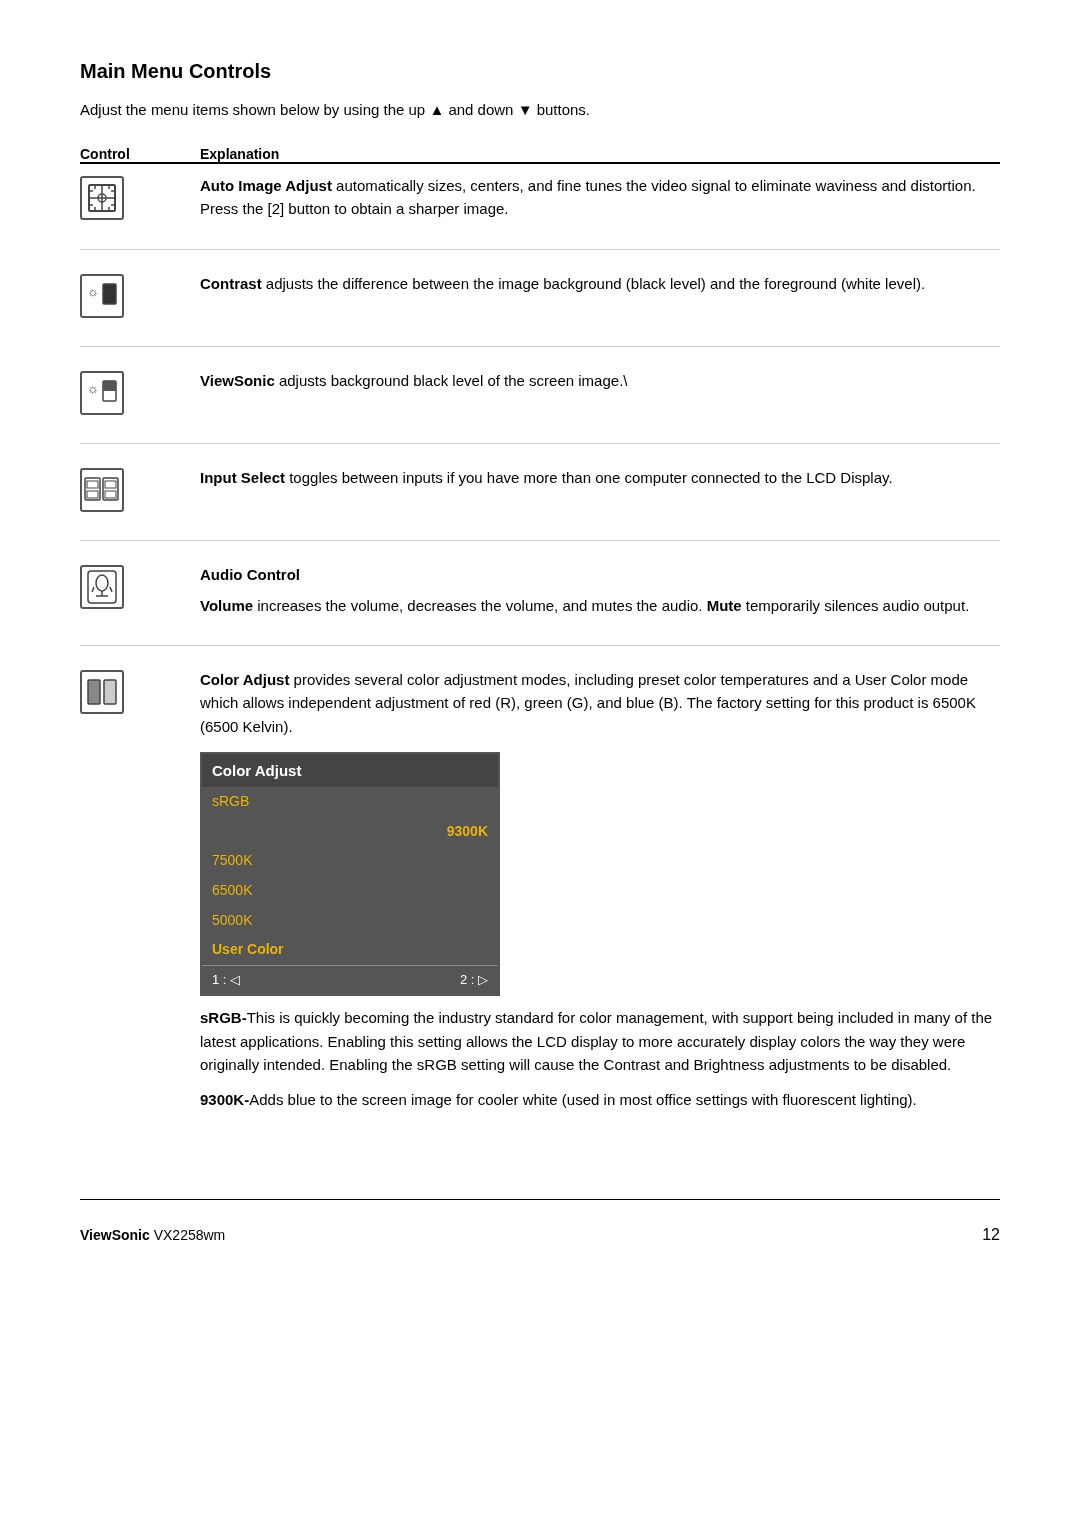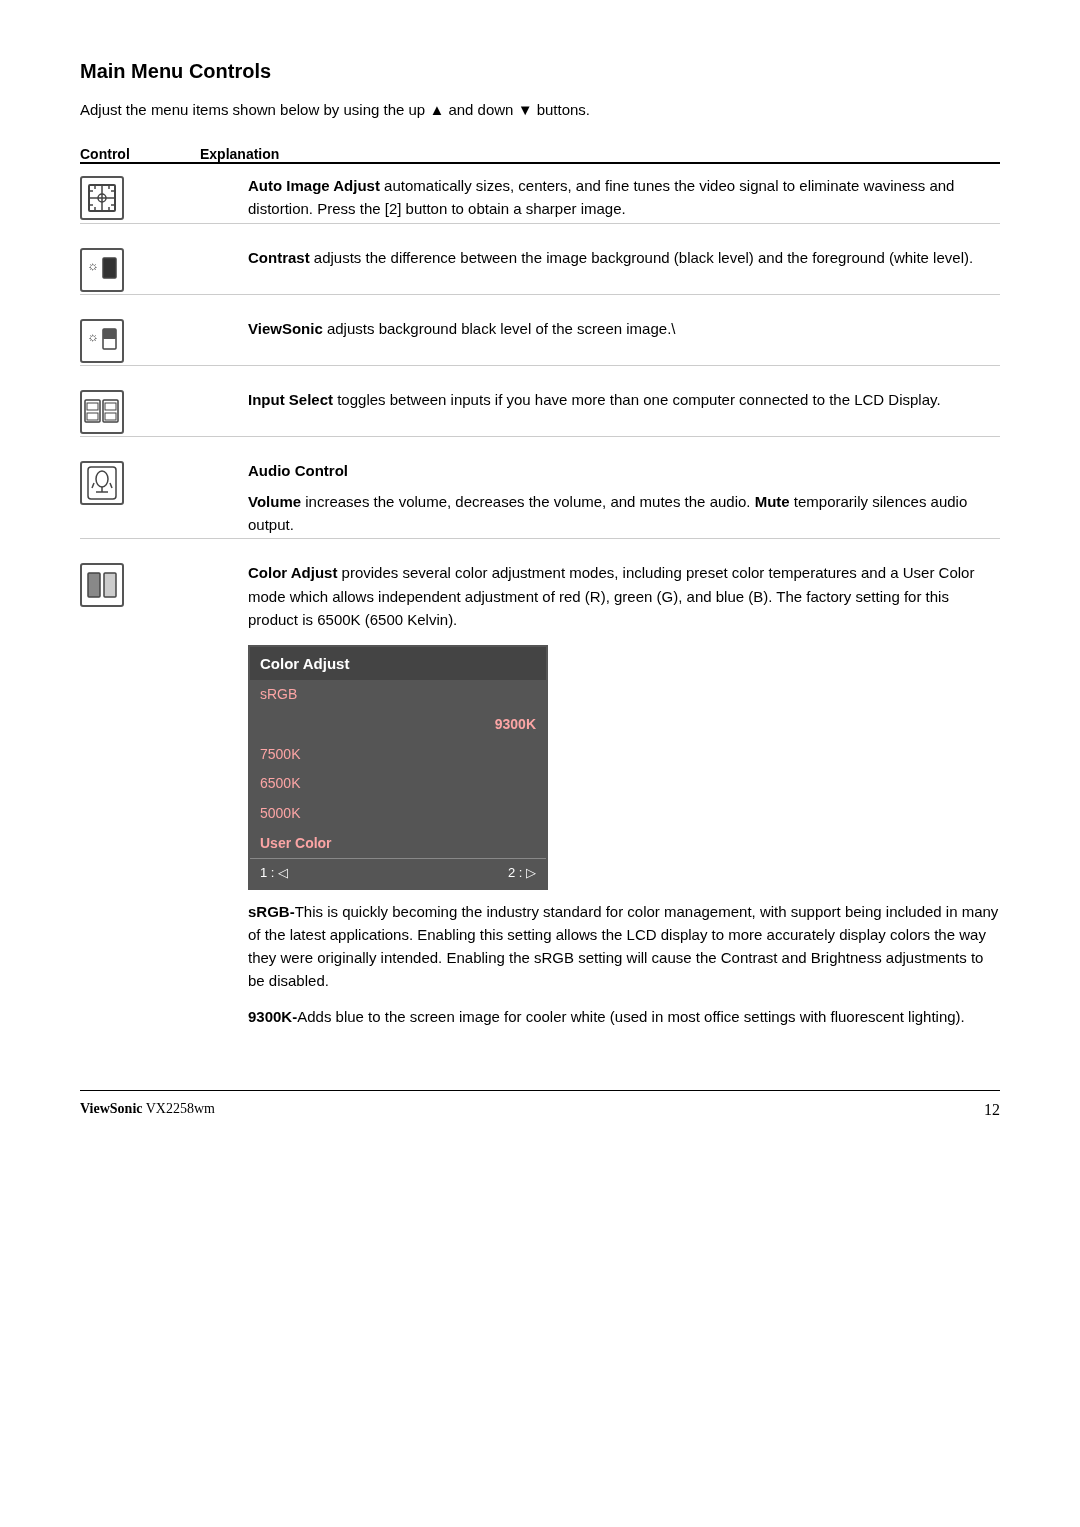--- a/index.html
+++ b/index.html
@@ -35,22 +35,21 @@
     }
     .col-explanation {
       font-weight: bold;
       font-size: 14px;
     }
     .table-row {
       display: flex;
       align-items: flex-start;
       margin-bottom: 22px;
       border-bottom: 1px solid #ccc;
-      padding-bottom: 2px;
-      gap: 48px;
+      padding-bottom: 28px;
     }
     .table-row:last-child {
       border-bottom: none;
     }
     .icon-cell {
       width: 120px;
       min-width: 120px;
       display: flex;
       align-items: flex-start;
       padding-top: 2px;
@@ -88,21 +87,21 @@
     }
     .color-adjust-title {
       background: #444;
       color: #fff;
       padding: 5px 10px;
       font-weight: bold;
       font-size: 15px;
     }
     .color-adjust-item {
       padding: 4px 10px;
-      color: #fca5a5;
+      color: #eab308;
       background: #555;
       font-weight: normal;
     }
     .color-adjust-item.selected {
       font-weight: bold;
       background: #555;
     }
     .color-adjust-item.user-color {
       font-weight: bold;
     }
@@ -111,26 +110,25 @@
       color: #fff;
       display: flex;
       justify-content: space-between;
       padding: 4px 10px;
       font-size: 13px;
       border-top: 1px solid #888;
     }
     .footer-bar {
       display: flex;
       justify-content: space-between;
-      align-items: flex-start;
+      align-items: center;
       margin-top: 60px;
       border-top: 1px solid #000;
-      padding-top: 10px;
-      font-size: 14px;
-      font-family: Liberation Serif, serif;
+      padding-top: 26px;
+      font-size: 14px;
     }
     .footer-brand {
       font-weight: bold;
     }
     .footer-page {
       font-size: 16px;
     }
     .up-arrow::before { content: "▲"; }
     .down-arrow::before { content: "▼"; }
   </style>

